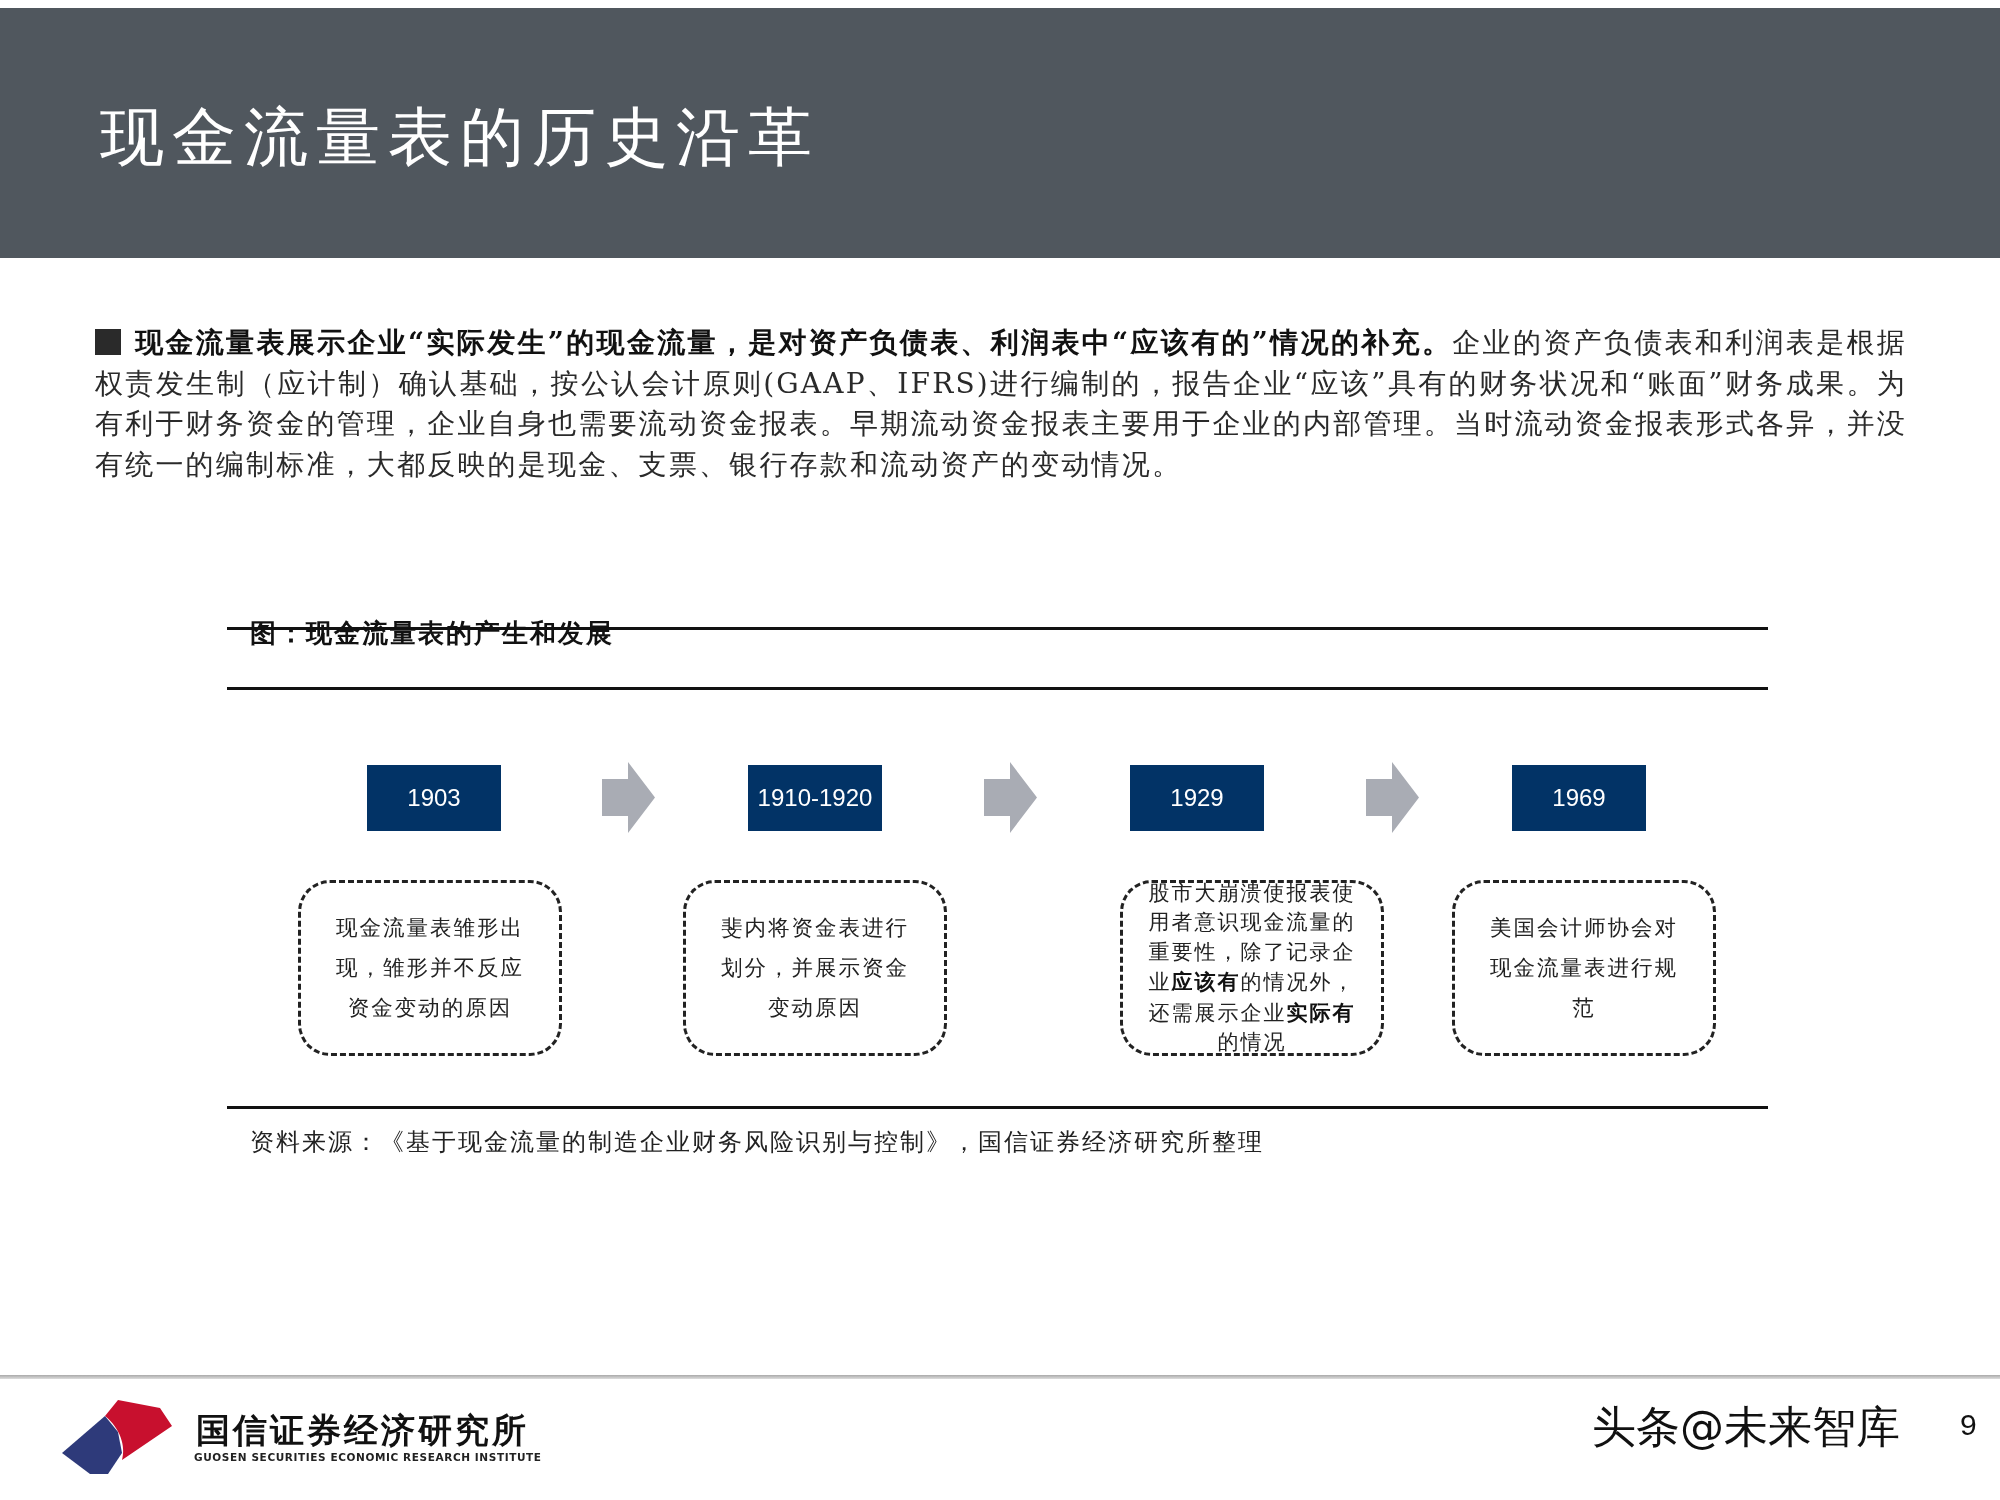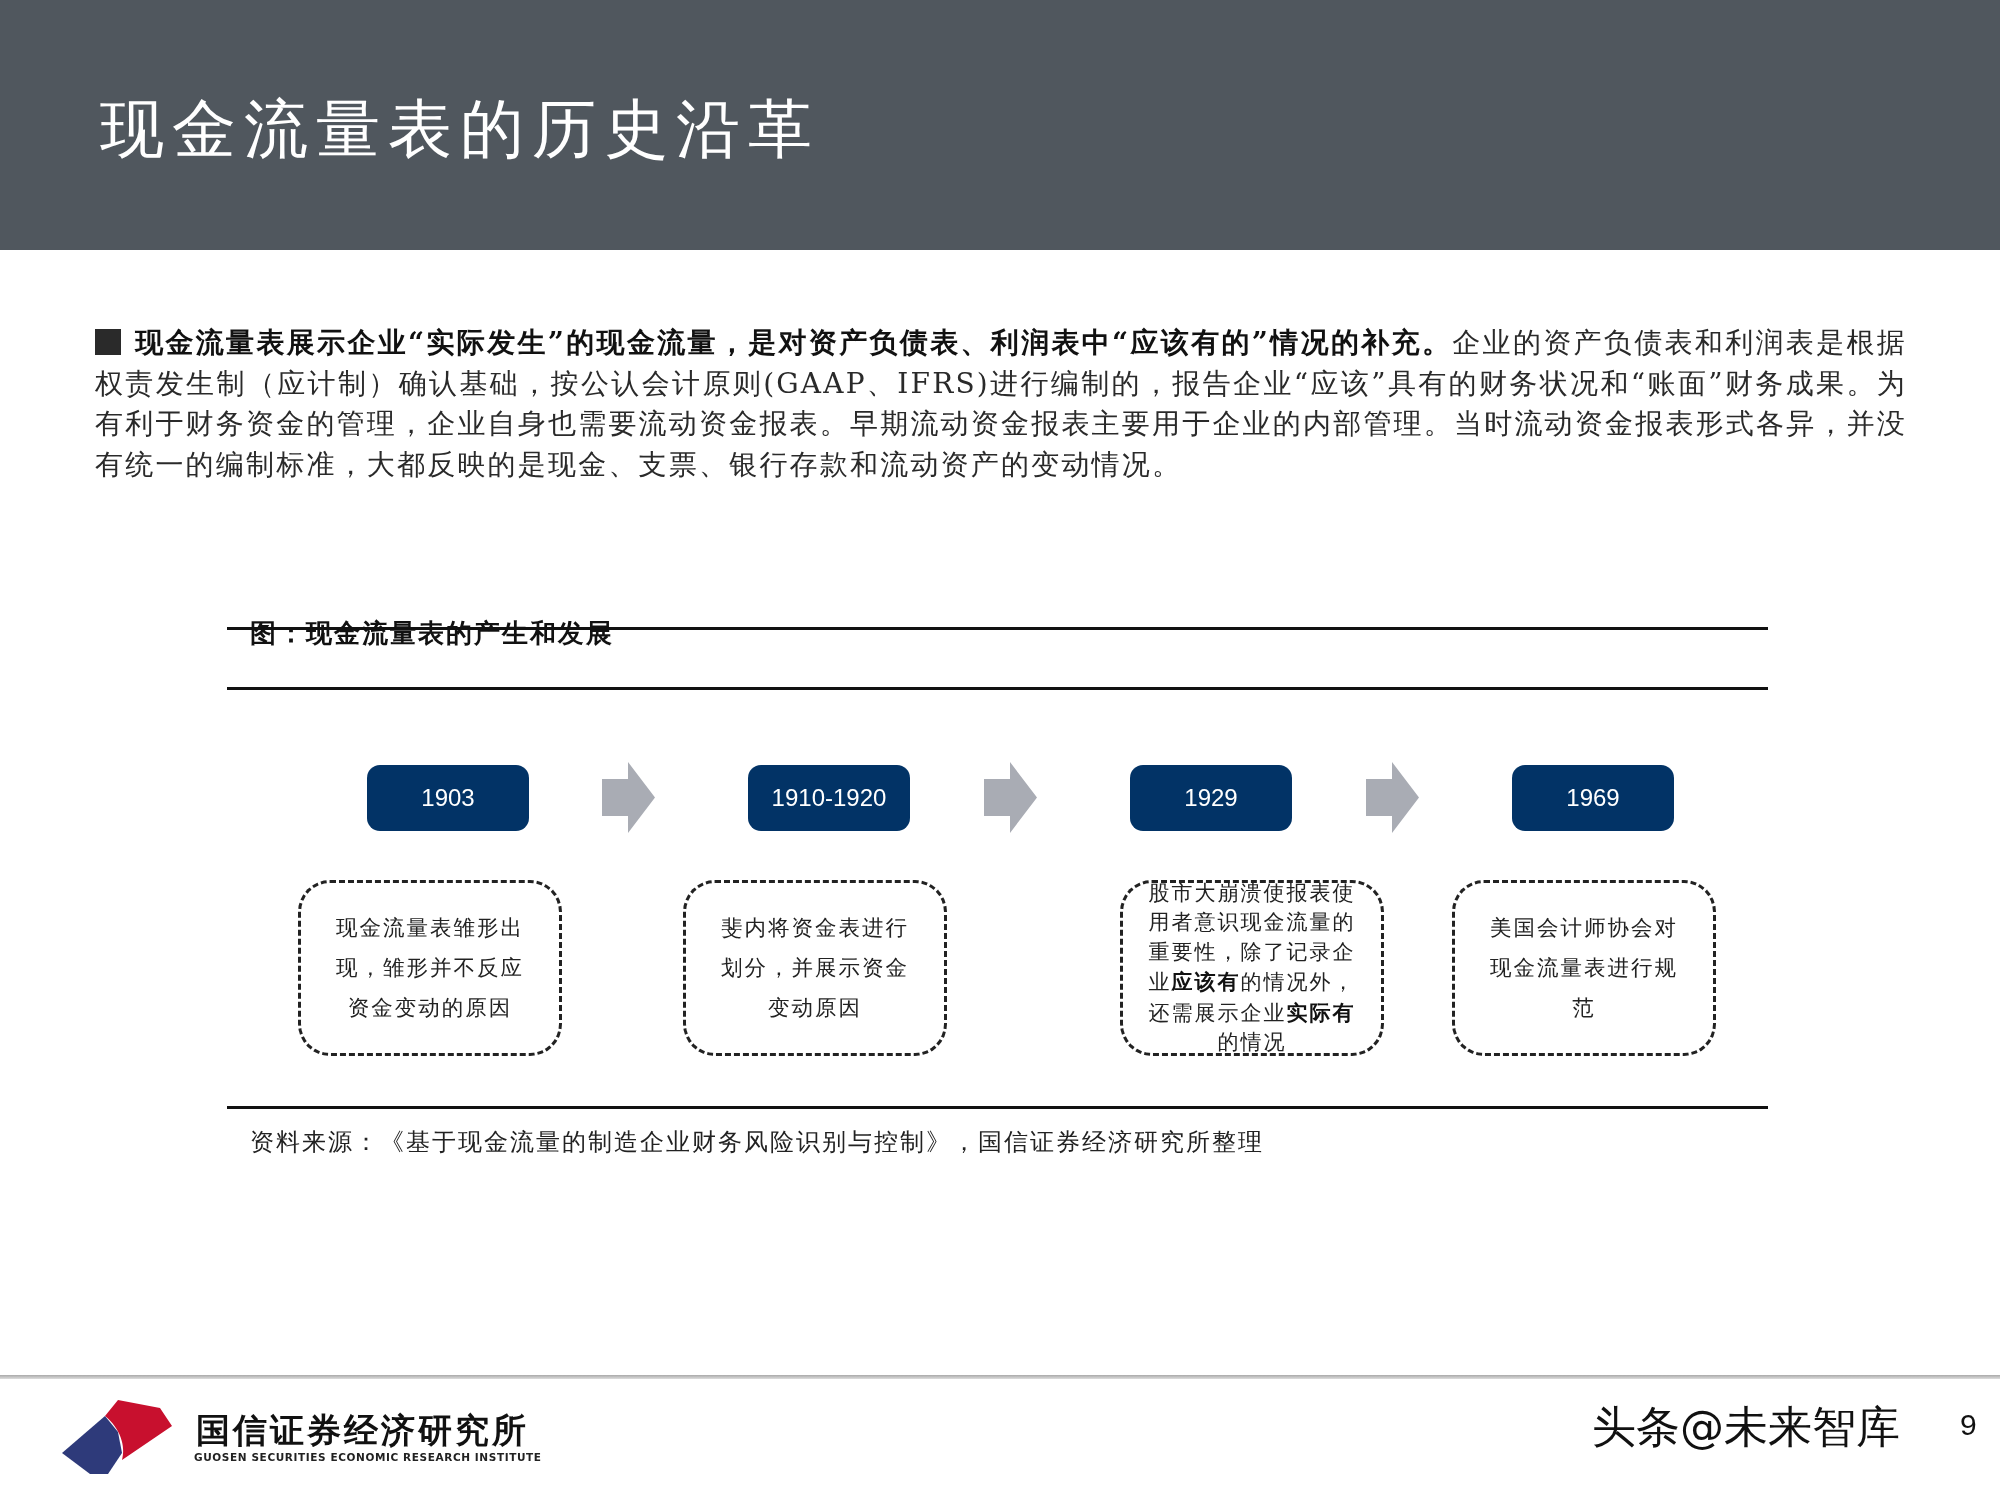--- a/index.html
+++ b/index.html
@@ -1,27 +1,27 @@
 <!DOCTYPE html>
 <html><head>
 <meta charset="utf-8">
 <style>
   html, body { margin:0; padding:0; }
   body { width:2000px; height:1500px; position:relative; background:#ffffff; overflow:hidden;
          font-family:"DejaVu Serif","Liberation Serif",serif; color:#222; }
-  .header { position:absolute; left:0; top:0; width:2000px; height:250px; background:#50575e; }
+  .header { position:absolute; left:0; top:8px; width:2000px; height:250px; background:#50575e; }
   .header-title { position:absolute; left:100px; top:84px; font-size:64px; color:#ffffff; letter-spacing:8px;
                   font-family:"DejaVu Serif",serif; line-height:90px; }
   .para { position:absolute; left:95px; top:323px; width:1812px; font-size:28px; line-height:40.5px;
           text-align:justify; letter-spacing:2.2px; color:#2a2a2a; }
   .bullet { display:inline-block; width:26px; height:26px; background:#2a2a2a; vertical-align:-3px; margin-right:14px; }
   .para b { font-weight:bold; color:#111; }
   .rule { position:absolute; left:227px; width:1541px; height:3px; background:#111; }
   .fig-title { position:absolute; left:250px; top:616px; font-size:26px; font-weight:bold; color:#111; letter-spacing:2px; }
-  .year { position:absolute; top:765px; width:162px; height:66px; background:#023366; border-radius:13px;
+  .year { position:absolute; top:765px; width:134px; height:66px; background:#023366; border-radius:0;
           color:#fff; font-family:"Liberation Sans",sans-serif; font-size:24px; display:flex; align-items:center; justify-content:center; }
   .arrow { position:absolute; top:762px; width:53px; height:71px; }
   .dbox { position:absolute; top:880px; width:264px; height:176px; border:3px dashed #222; border-radius:32px;
           display:flex; align-items:center; justify-content:center; text-align:center; box-sizing:border-box;
           font-size:21.5px; line-height:40px; letter-spacing:2px; color:#222; padding:0 26px; }
   .dbox b { font-weight:bold; color:#111; }
   .source { position:absolute; left:250px; top:1118px; font-size:24px; letter-spacing:2px; color:#222;margin-top:8px; }
   .footer-line { position:absolute; left:0; top:1375px; width:2000px; height:4px; background:linear-gradient(#aaa,#ddd); }
   .logo { position:absolute; left:60px; top:1398px; width:130px; height:76px; }
   .logo-cn { position:absolute; left:196px; top:1408px; font-family:"DejaVu Sans",sans-serif; font-weight:bold;

